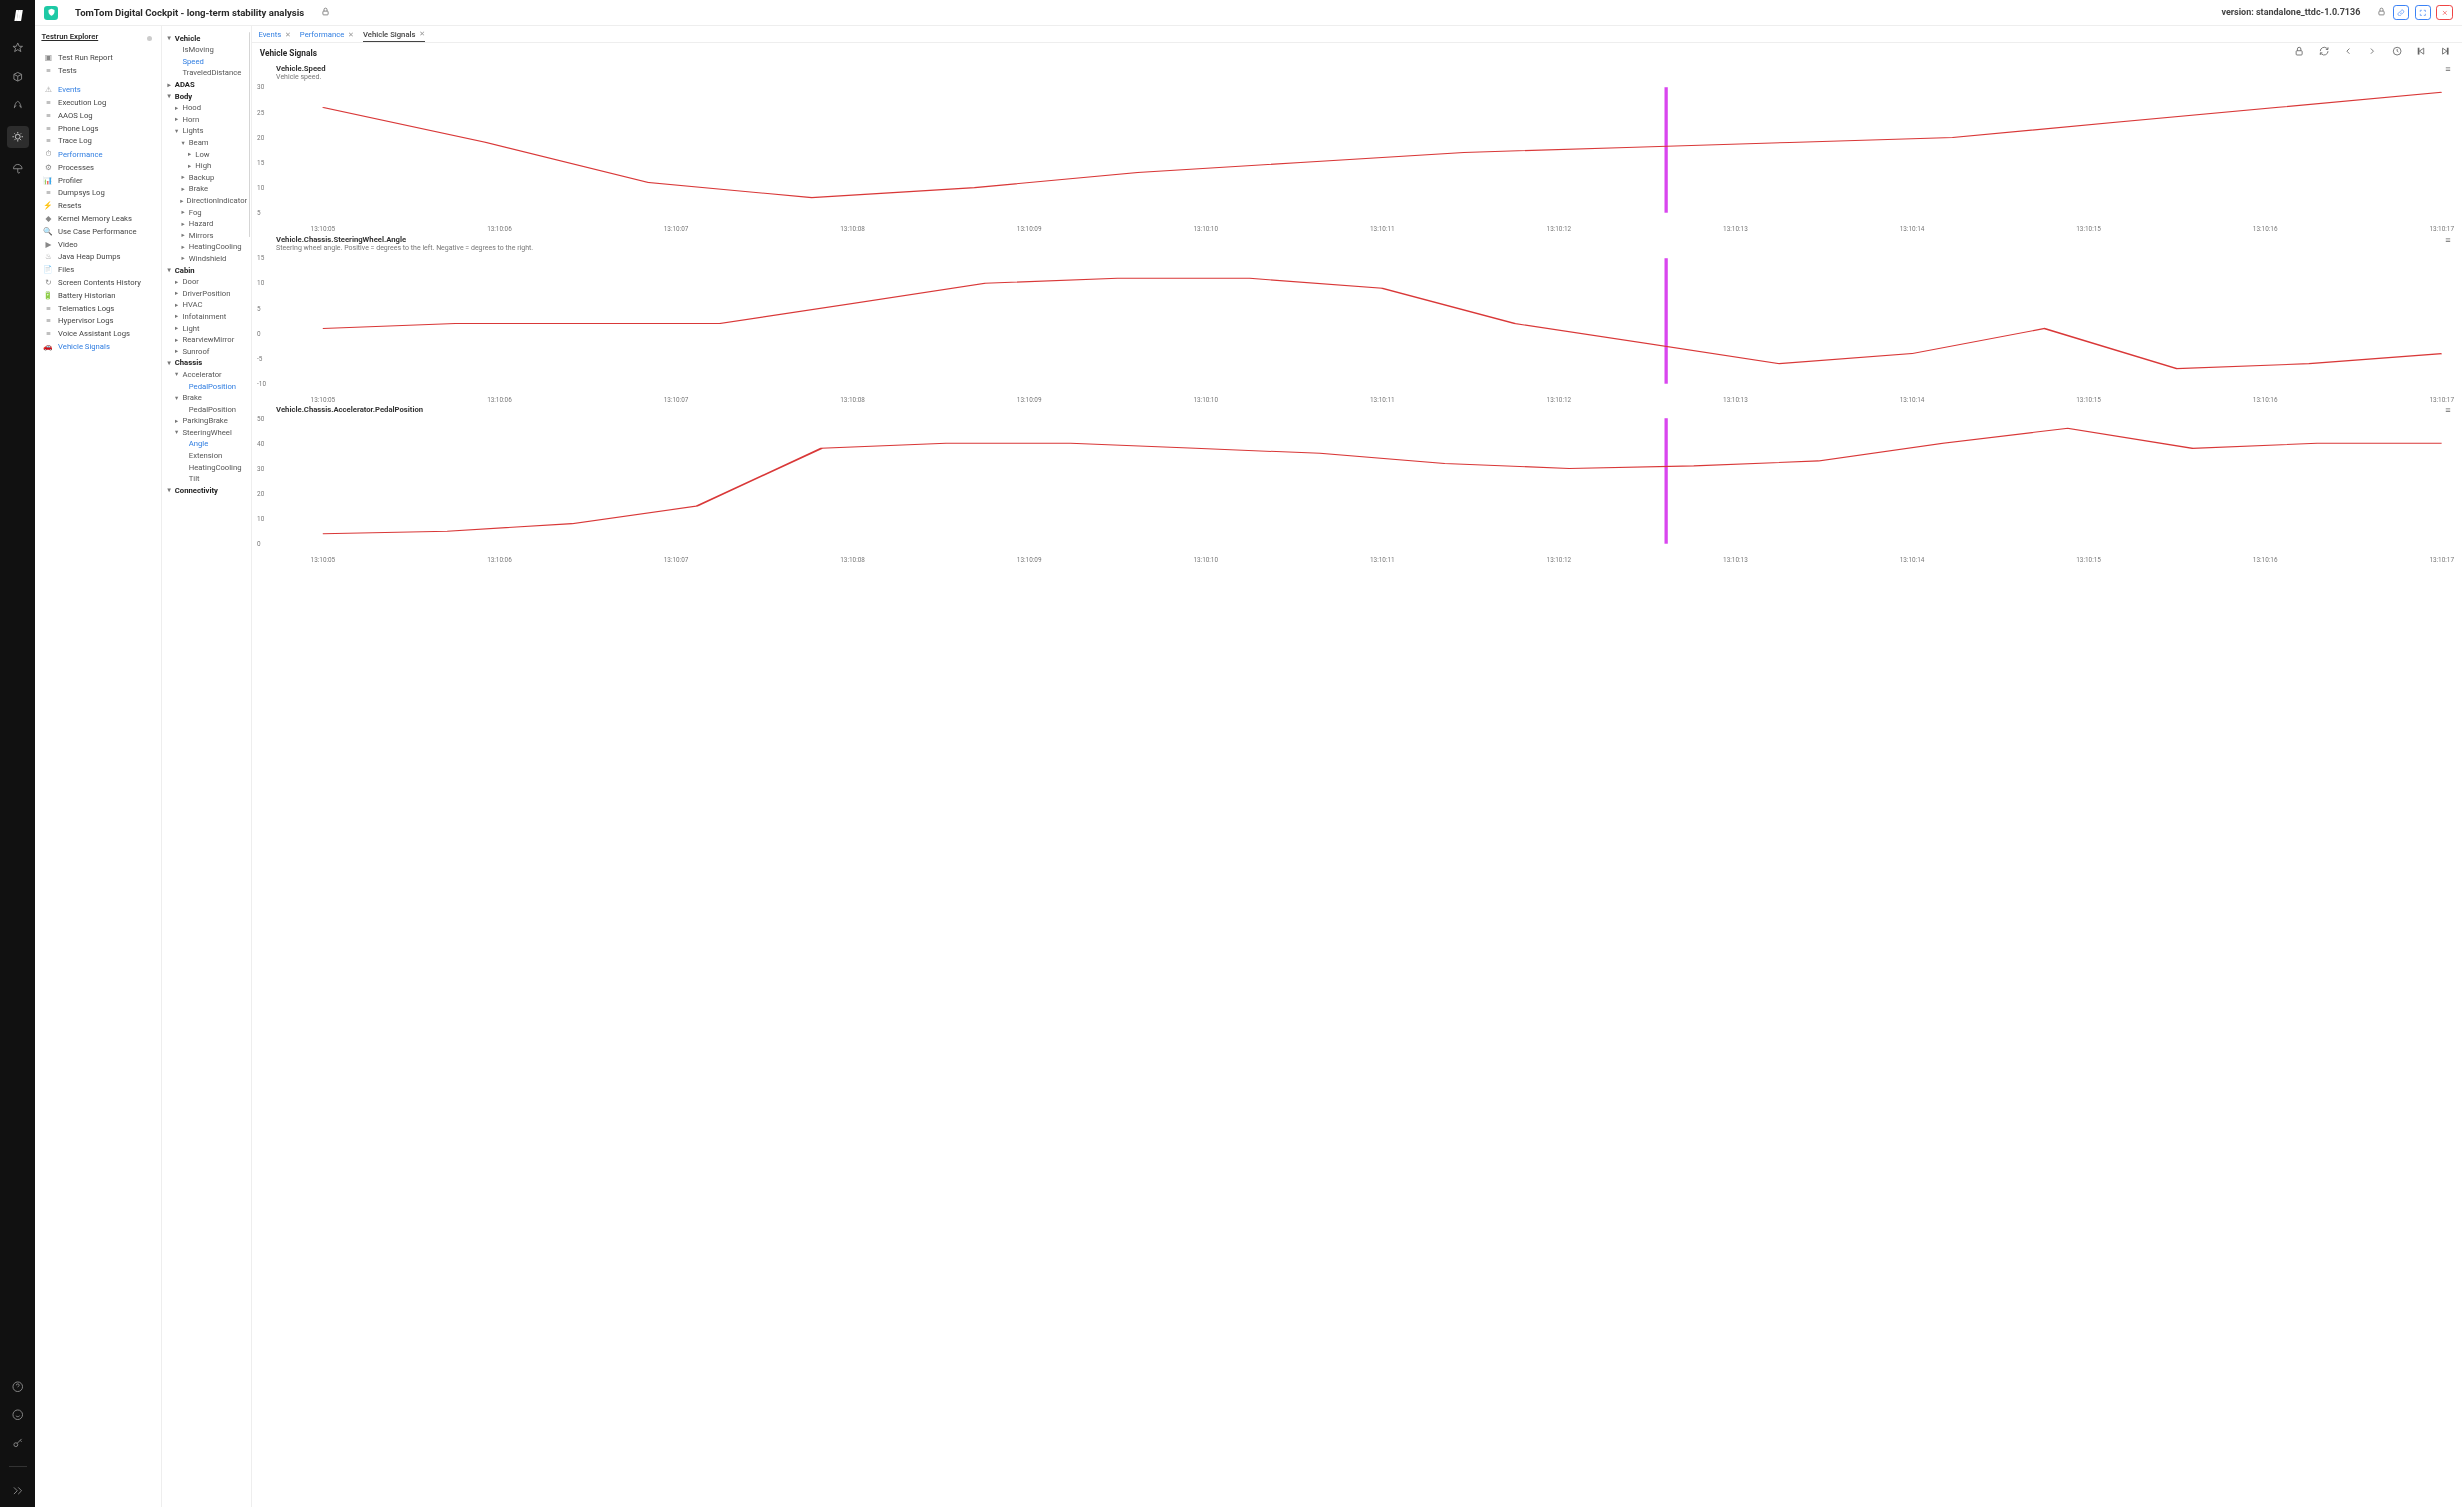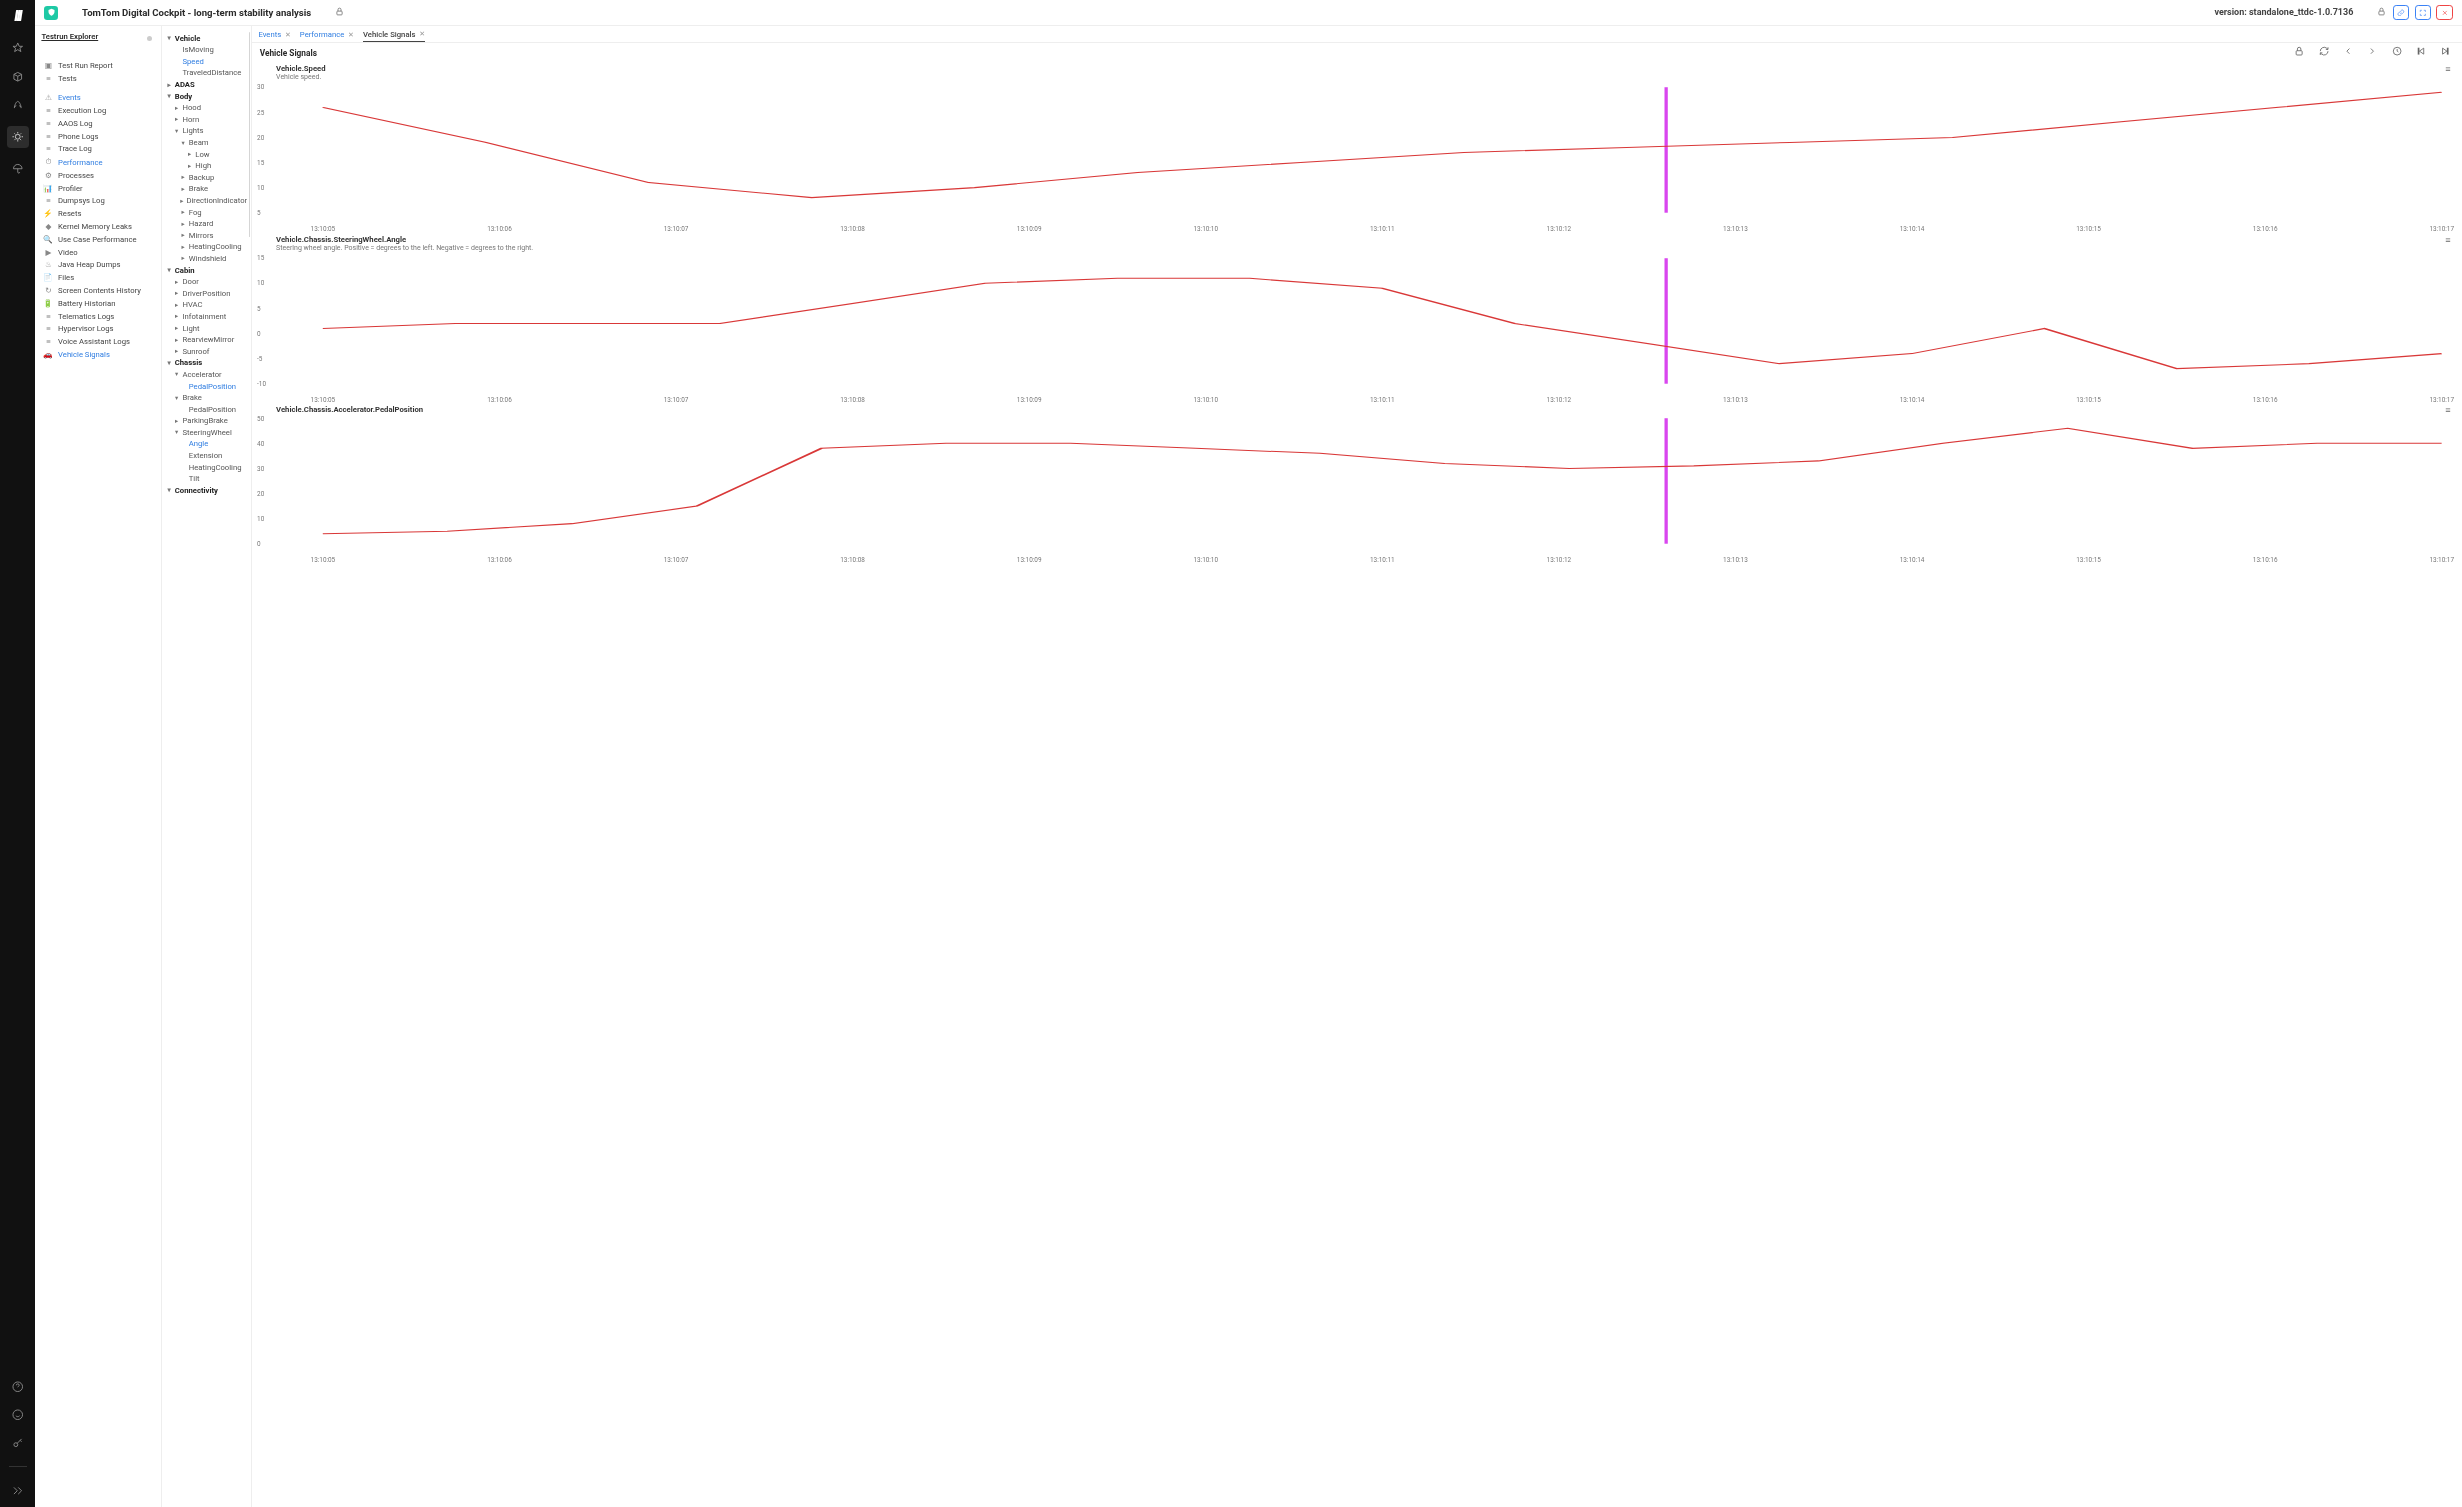--- a/index.html
+++ b/index.html
@@ -12,38 +12,38 @@
 .rail .ic{width:15.4px;height:15.4px;display:flex;align-items:center;justify-content:center;color:#888;cursor:pointer;border-radius:3.8px}
 .rail .ic.active{background:#2d2d2d;width:22px;height:22px;color:#ccc}
 .rail .ic svg{width:11.5px;height:11.5px;stroke:currentColor;fill:none;stroke-width:2}
 .rail .spacer{flex:1}
 .rail .divider{width:18px;height:0.6px;background:#333;margin:2.6px 0}
 
 
 .page{flex:1;display:flex;flex-direction:column;min-width:0}
 
 
-.topbar{height:26px;display:flex;align-items:center;padding:0 9px;border-bottom:0.6px solid #eee;gap:24px}
+.topbar{height:26px;display:flex;align-items:center;padding:0 9px;border-bottom:0.6px solid #eee;gap:17px}
 .topbar .shield{width:14px;height:14px;border-radius:3.2px;background:#1ec9a5;display:flex;align-items:center;justify-content:center}
 .topbar .shield svg{width:9px;height:9px;fill:#fff}
 .topbar .title{font-weight:700;font-size:9.6px}
 .topbar .center{flex:1;display:flex;align-items:center;justify-content:space-between;gap:6.4px;color:#444;font-weight:700;font-size:9px}
 .topbar .right{display:flex;align-items:center;gap:5.1px}
 .topbar .lockic{width:10.3px;height:10.3px;color:#666}
 .topbar .btn{width:16.7px;height:15.4px;border:1px solid;border-radius:3.2px;display:flex;align-items:center;justify-content:center;cursor:pointer;background:#fff}
 .topbar .btn.blue{border-color:#3b82f6;color:#3b82f6}
 .topbar .btn.red{border-color:#ef4444;color:#ef4444}
 .topbar .btn svg{width:7.7px;height:7.7px;stroke:currentColor;fill:none;stroke-width:2}
 
 
 .cols{flex:1;display:flex;min-height:0}
 
 
 .sidebar{width:127px;border-right:0.6px solid #eee;padding:6.4px 0 6.4px 6.4px;flex-shrink:0;overflow-y:auto}
-.sidebar .sechead{font-size:7.7px;font-weight:600;text-decoration:underline;display:flex;align-items:flex-end;justify-content:space-between;padding-right:9px;margin-bottom:18px;cursor:pointer}
+.sidebar .sechead{font-size:7.7px;font-weight:600;text-decoration:underline;display:flex;align-items:flex-end;justify-content:space-between;padding-right:9px;margin-bottom:10px;cursor:pointer}
 .sidebar .dot{width:5.1px;height:5.1px;border-radius:50%;background:#ccc}
 .sbitem{display:flex;align-items:center;gap:5.1px;padding:1.9px 2.6px;font-size:7.7px;color:#444;cursor:pointer;border-radius:1.9px}
 .sbitem .ico{width:9px;display:flex;justify-content:center;color:#888}
 .sbitem.active{color:#2f7de1}
 .sbgap{height:6.4px}
 
 
 .sigtree{width:90px;border-right:0.6px solid #eee;padding:6.4px 3.8px;flex-shrink:0;overflow-y:auto;position:relative}
 .sigtree::after{content:"";position:absolute;top:6.4px;right:0.6px;width:1.9px;height:205px;background:#d5d5d5;border-radius:1.9px}
 .tnode{display:flex;align-items:center;gap:2.6px;padding:1.3px 0;font-size:7.7px;color:#555;cursor:pointer;white-space:nowrap}

